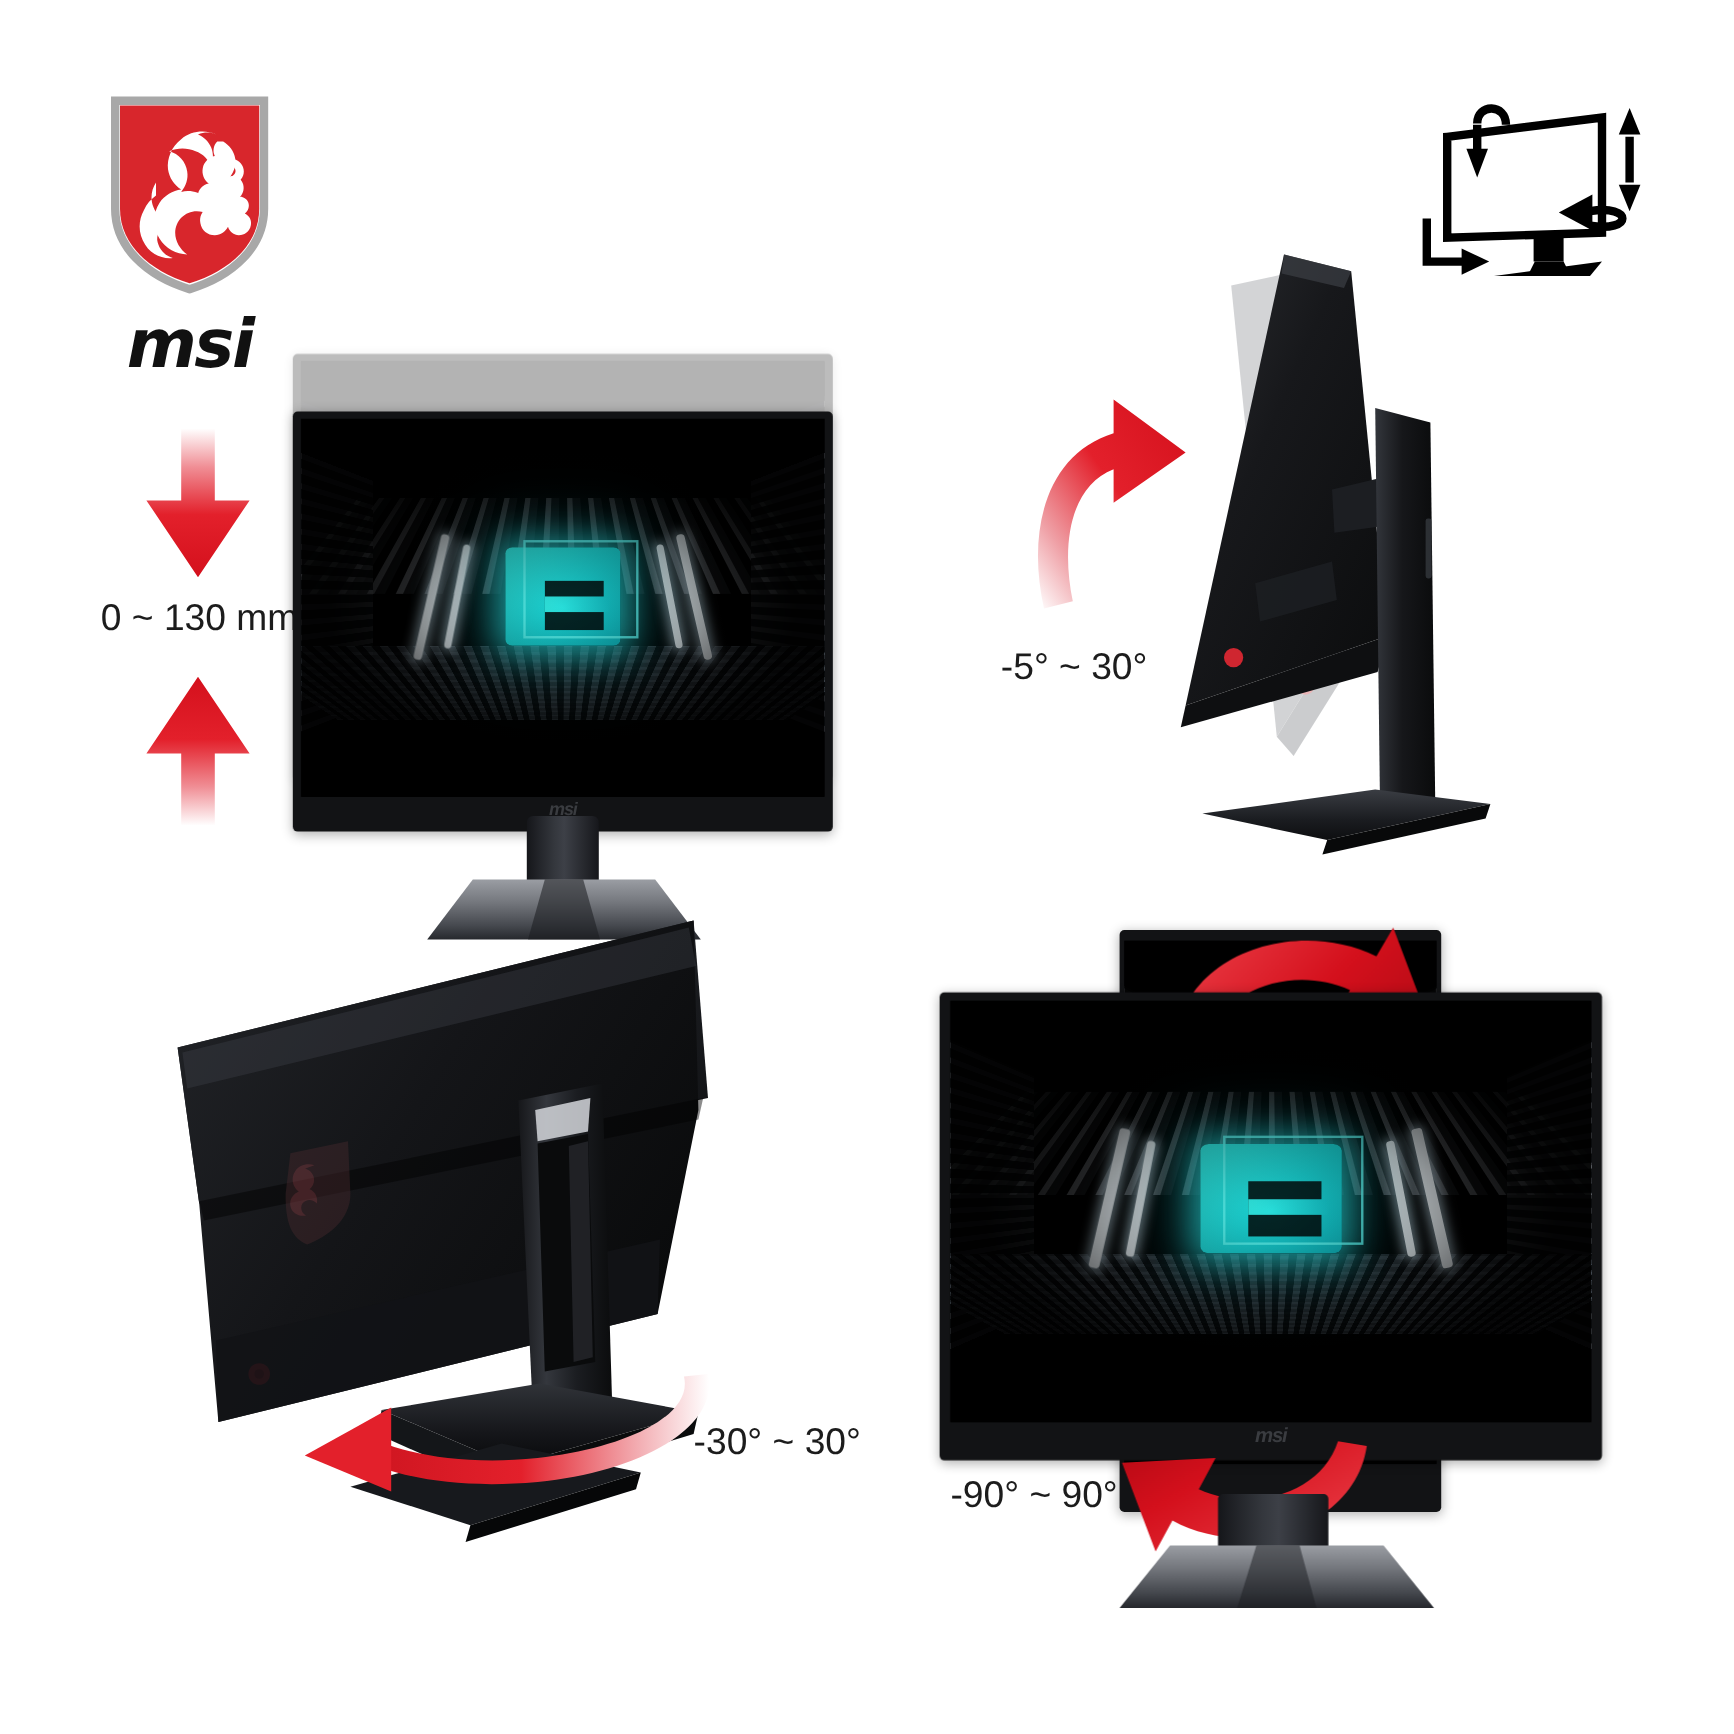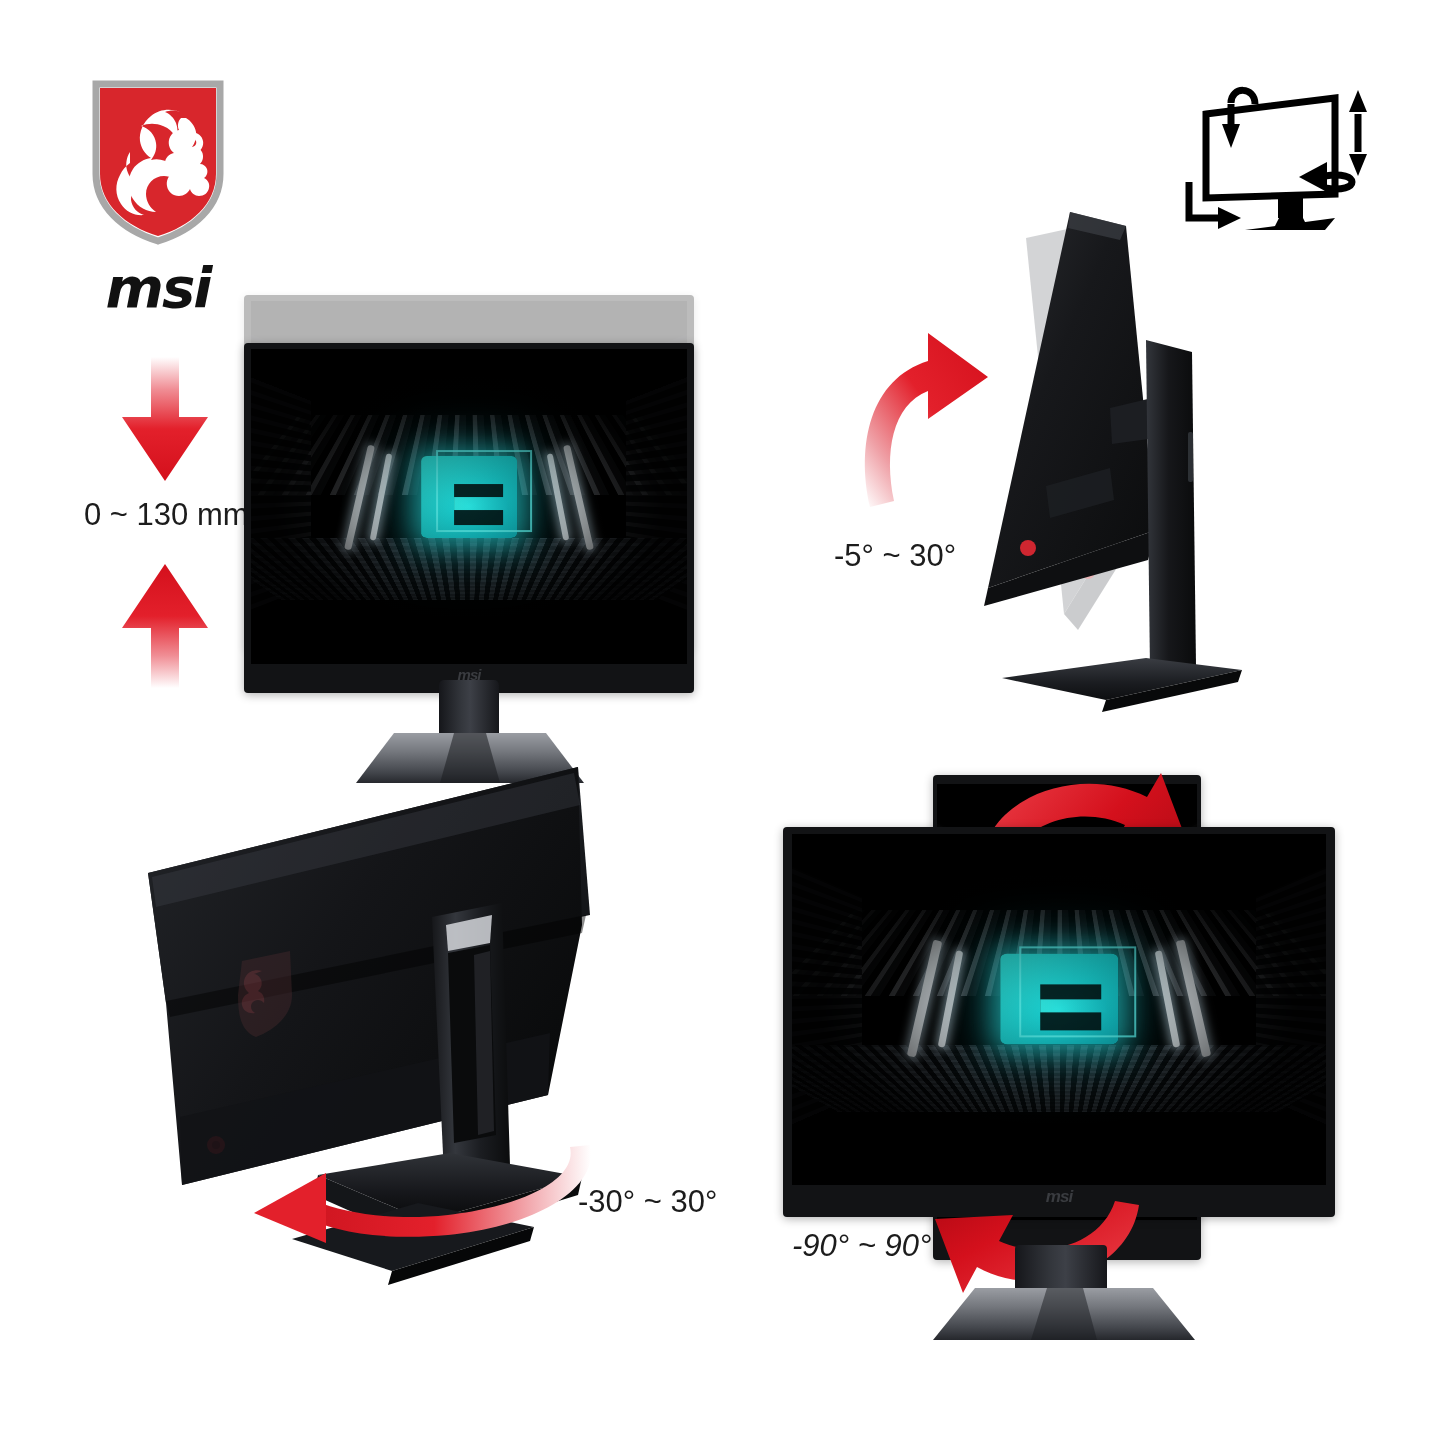--- a/index.html
+++ b/index.html
@@ -25,21 +25,21 @@
   #ergo-icon{right:60px;top:78px;width:210px;height:165px;}
 
   
   .label{
     font-size:31px;color:#1c1c1c;white-space:nowrap;
     font-family:"Liberation Sans","DejaVu Sans",sans-serif;
   }
   #label-height{left:84px;top:497px;}
   #label-tilt{left:834px;top:538px;}
   #label-swivel{left:578px;top:1184px;}
-  #label-pivot{left:792px;top:1228px;font-style:italic;}
+  #label-pivot{left:792px;top:1228px;}
 
   
   .mon-frame{
     position:absolute;
     background:#121315;
     border-radius:4px;
     box-shadow:0 2px 10px rgba(0,0,0,.30);
     overflow:hidden;
   }
   .screen{

